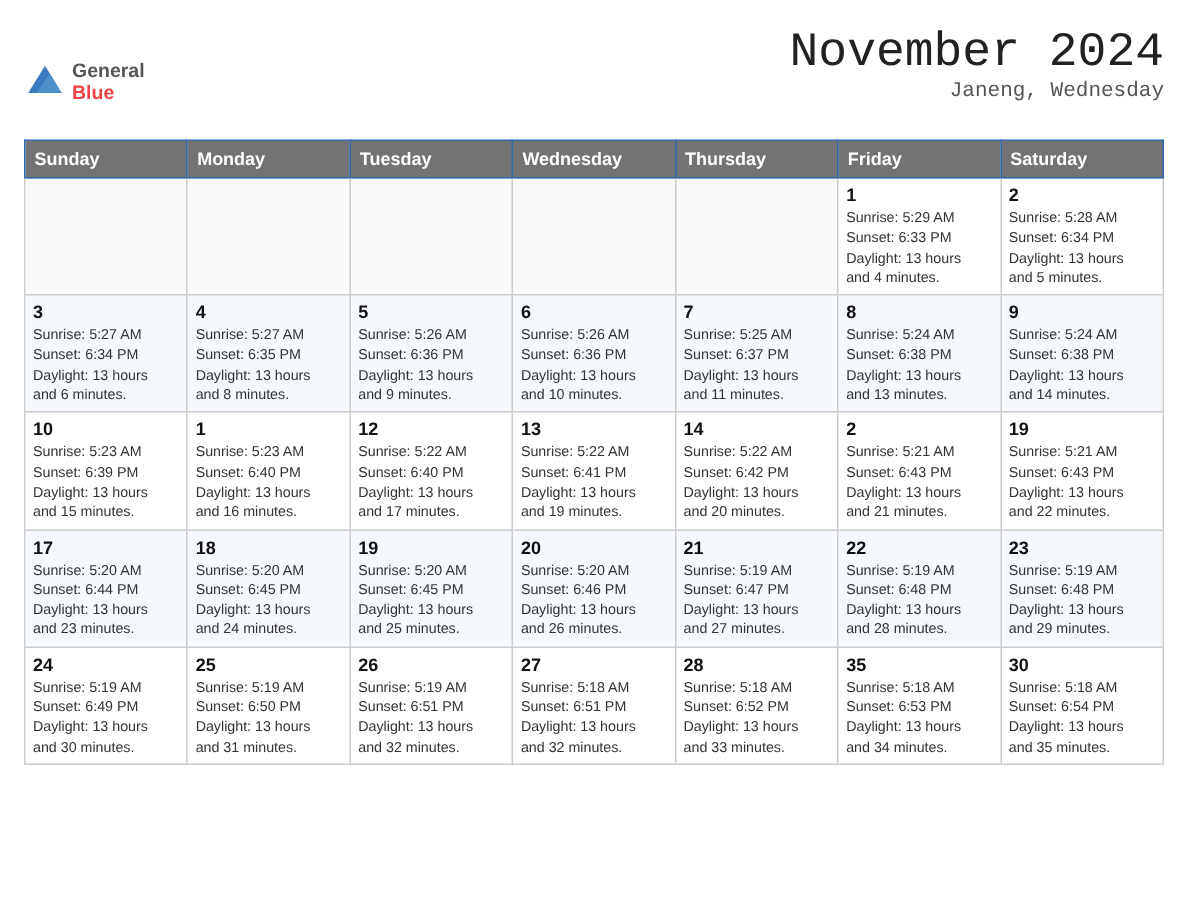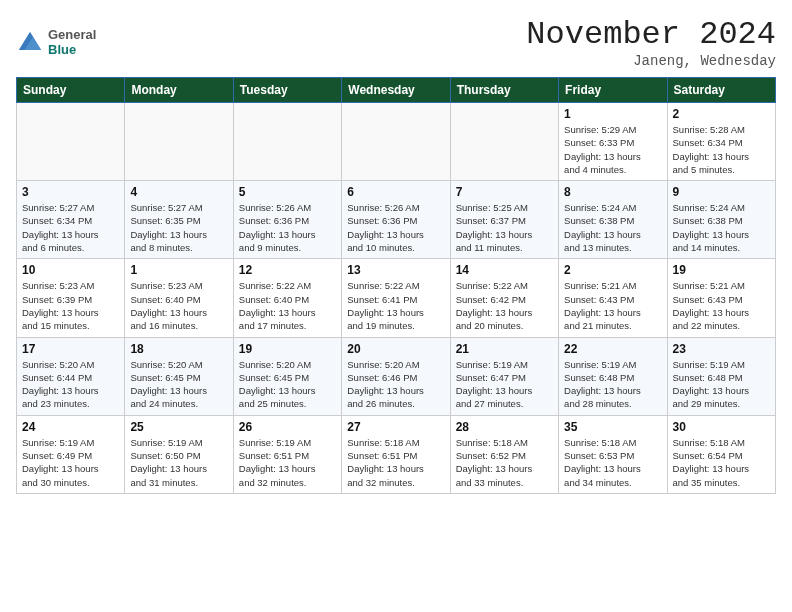--- a/index.html
+++ b/index.html
@@ -6,37 +6,37 @@
     body {
       font-family: Arial, sans-serif;
       background: #fff;
       width: 792px;
       min-height: 612px;
       padding: 16px;
     }
     .header {
       display: flex;
       justify-content: space-between;
-      align-items: center;
-      margin-bottom: 8px;
+      align-items: flex-end;
+      margin-bottom: 24px;
     }
     .logo {
       display: flex;
       align-items: center;
       gap: 4px;
     }
     .logo-text {
       display: flex;
       flex-direction: column;
       font-size: 13px;
       font-weight: bold;
       line-height: 1.1;
     }
     .logo-text .general { color: #555; }
-    .logo-text .blue { color: #0f766e; }
+    .logo-text .blue { color: #ef4444; }
     .logo-icon {
       width: 28px;
       height: 28px;
     }
     .title-block {
       text-align: right;
       font-family: Liberation Mono, monospace;
     }
     .month-title {
       font-size: 32px;
@@ -46,21 +46,21 @@
     .location {
       font-size: 14px;
       color: #555;
     }
     .calendar {
       width: 100%;
       border-collapse: collapse;
       border: 1px solid #ccc;
     }
     .calendar th {
-      background: #14532d;
+      background: #737373;
       color: #fff;
       font-size: 12px;
       font-weight: bold;
       padding: 5px 6px;
       text-align: left;
       border: 1px solid #2d6aaa;
     }
     .calendar td {
       vertical-align: top;
       padding: 4px 5px;

